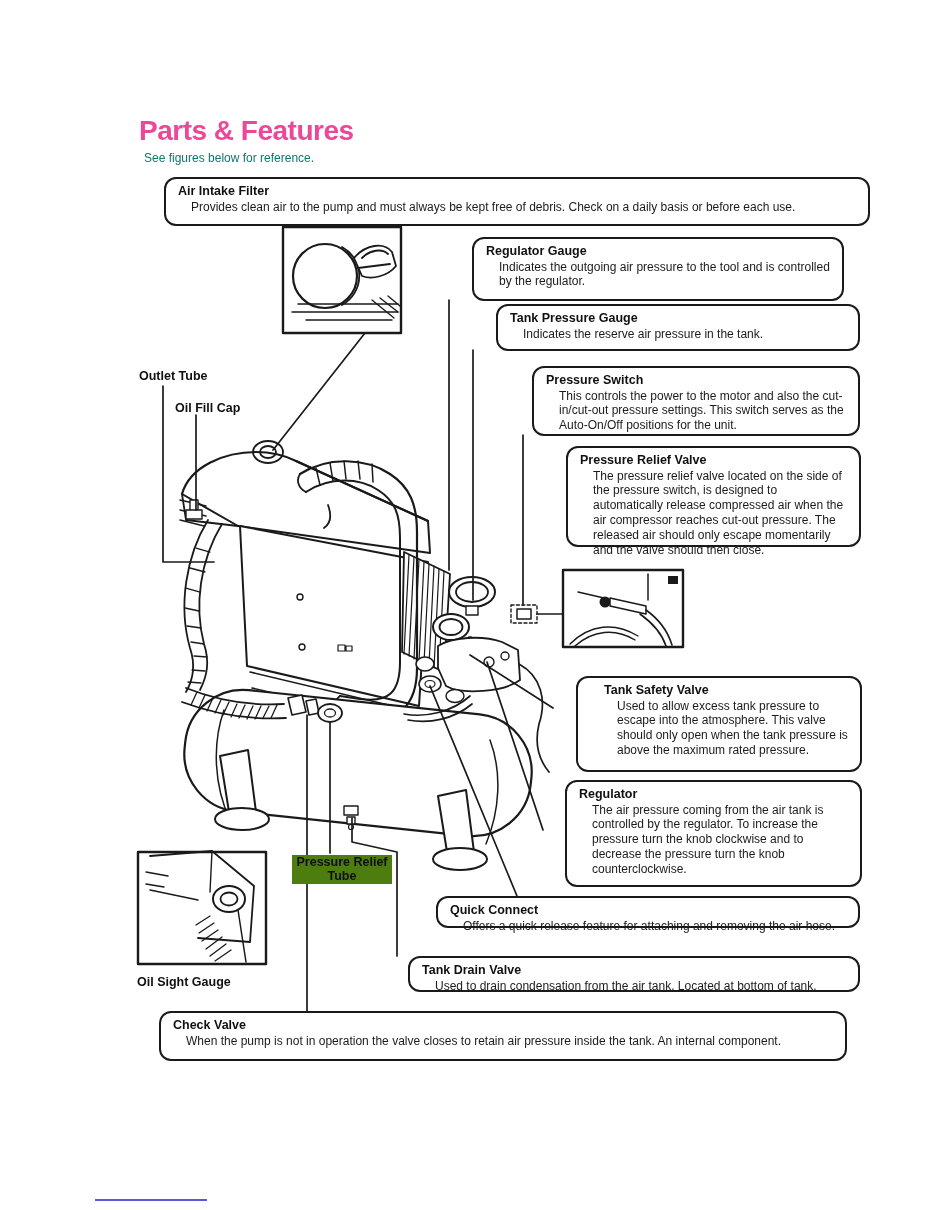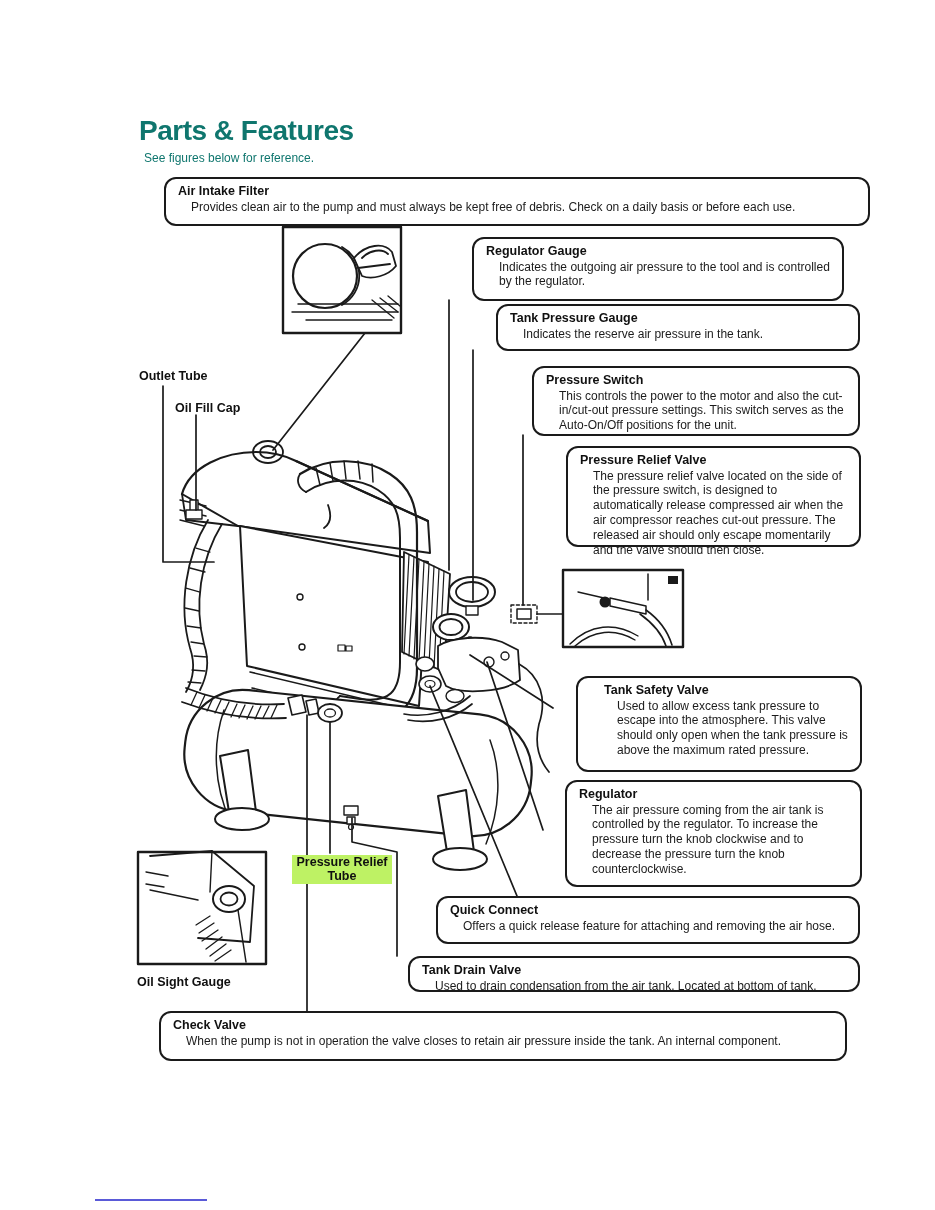--- a/index.html
+++ b/index.html
@@ -3,49 +3,49 @@
 <meta charset="utf-8">
 <style>
   html,body{margin:0;padding:0;}
   body{
     width:935px;height:1210px;position:relative;background:#ffffff;
     font-family:"Liberation Sans","DejaVu Sans",sans-serif;color:#161616;
     overflow:hidden;
   }
   .page-title{
     position:absolute;left:139px;top:115px;margin:0;
-    font-size:28px;font-weight:700;letter-spacing:-0.5px;color:#0f766e;
+    font-size:28px;font-weight:700;letter-spacing:-0.5px;color:#ec4899;
   }
   .page-subtitle{
     position:absolute;left:144px;top:151px;font-size:12px;color:#0f766e;
   }
   .co{
     position:absolute;box-sizing:border-box;background:#fff;
     border:2.2px solid #1a1a1a;border-radius:12px;
     padding:5px 10px 4px 12px;line-height:1.24;z-index:3;margin-left:24px;
   }
   .co-t{font-size:12.5px;font-weight:700;color:#101010;}
   .co-d{font-size:12px;margin-left:13px;color:#1b1b1b;}
   #co-air{left:140px;top:177px;width:706px;height:49px;}
   #co-reggauge{left:448px;top:237px;width:372px;height:64px;}
   #co-tankgauge{left:472px;top:304px;width:364px;height:47px;}
   #co-pswitch{left:508px;top:366px;width:328px;height:70px;}
   #co-prv{left:542px;top:446px;width:295px;height:101px;}
   #co-safety{left:552px;top:676px;width:286px;height:96px;padding-left:26px;}
   #co-regulator{left:541px;top:780px;width:297px;height:107px;}
-  #co-quick{left:412px;top:896px;width:424px;height:48px;}
+  #co-quick{left:412px;top:896px;width:424px;height:32px;}
   #co-drain{left:384px;top:956px;width:452px;height:36px;}
   #co-check{left:135px;top:1011px;width:688px;height:50px;}
   .plabel{
     position:absolute;font-size:12.5px;font-weight:700;color:#101010;
     z-index:3;line-height:1.15;
   }
   #lb-outlet{left:139px;top:369px;}
   #lb-oilfill{left:175px;top:401px;}
-  #lb-prt{left:292px;top:855px;width:100px;text-align:center;background:#bef264;}
+  #lb-prt{left:292px;top:855px;width:100px;text-align:center;background:#4d7c0f;}
   #lb-oilsight{left:137px;top:975px;}
   #art{position:absolute;left:0;top:0;z-index:1;}
   .footer-rule{position:absolute;left:95px;top:1199px;width:112px;height:2px;z-index:3;}
 </style>
 </head>
 <body>
 
 <h1 class="page-title">Parts &amp; Features</h1>
 <div class="page-subtitle">See figures below for reference.</div>
 

